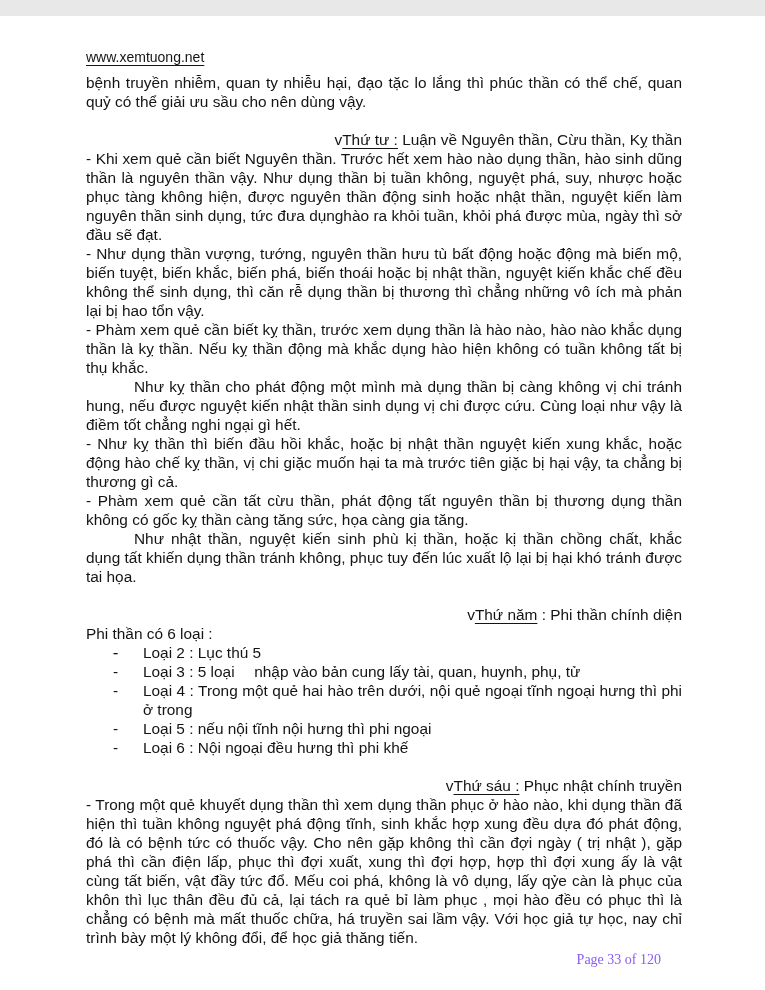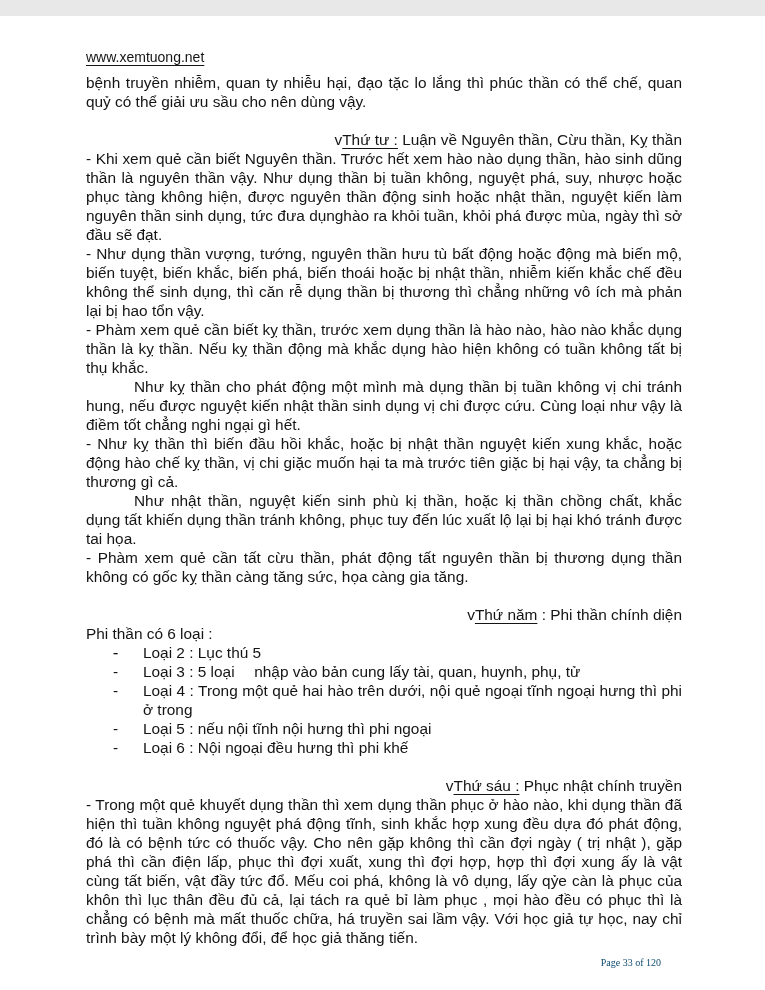--- a/index.html
+++ b/index.html
@@ -52,43 +52,43 @@
   }
   .list-item .marker{
     position:absolute;
     left:27px;top:0;
   }
   .footer{
     position:absolute;
     right:104px;
     bottom:38px;
     font-family:"Liberation Serif","DejaVu Serif",serif;
-    font-size:10px;
-    color:#0c4a6e;
+    font-size:14px;
+    color:#8b5cf6;
   }
 </style>
 </head>
 <body>
 
 <div class="page">
   <div class="header">
     <span class="site">www.xemtuong.net</span>
   </div>
 
   <div class="content">
       <div class="para">bệnh truyền nhiễm, quan ty nhiễu hại, đạo tặc lo lắng thì phúc thần có thể chế, quan quỷ có thể giải ưu sầu cho nên dùng vậy.</div>
       <div class="spacer"></div>
       <div class="heading"><span class="bullet">v</span><span class="underlined">Thứ tư :</span><span> Luận về Nguyên thần, Cừu thần, Kỵ thần</span></div>
       <div class="para">- Khi xem quẻ cần biết Nguyên thần. Trước hết xem hào nào dụng thần, hào sinh dũng thần là nguyên thần vậy. Như dụng thần bị tuần không, nguyệt phá, suy, nhược hoặc phục tàng không hiện, được nguyên thần động sinh hoặc nhật thần, nguyệt kiến làm nguyên thần sinh dụng, tức đưa dụnghào ra khỏi tuần, khỏi phá được mùa, ngày thì sở đầu sẽ đạt.</div>
-      <div class="para">- Như dụng thần vượng, tướng, nguyên thần hưu tù bất động hoặc động mà biến mộ, biến tuyệt, biến khắc, biến phá, biến thoái hoặc bị nhật thần, nhiễm kiến khắc chế đều không thể sinh dụng, thì căn rễ dụng thần bị thương thì chẳng những vô ích mà phản lại bị hao tổn vậy.</div>
+      <div class="para">- Như dụng thần vượng, tướng, nguyên thần hưu tù bất động hoặc động mà biến mộ, biến tuyệt, biến khắc, biến phá, biến thoái hoặc bị nhật thần, nguyệt kiến khắc chế đều không thể sinh dụng, thì căn rễ dụng thần bị thương thì chẳng những vô ích mà phản lại bị hao tổn vậy.</div>
       <div class="para">- Phàm xem quẻ cần biết kỵ thần, trước xem dụng thần là hào nào, hào nào khắc dụng thần là kỵ thần. Nếu kỵ thần động mà khắc dụng hào hiện không có tuần không tất bị thụ khắc.</div>
-      <div class="para indent">Như kỵ thần cho phát động một mình mà dụng thần bị tuần không vị chi tránh hung, nếu được nguyệt kiến nhật thần sinh dụng vị chi được cứu. Cùng loại như vậy là điềm tốt chẳng nghi ngại gì hết.</div>
+      <div class="para indent">Như kỵ thần cho phát động một mình mà dụng thần bị càng không vị chi tránh hung, nếu được nguyệt kiến nhật thần sinh dụng vị chi được cứu. Cùng loại như vậy là điềm tốt chẳng nghi ngại gì hết.</div>
       <div class="para">- Như kỵ thần thì biến đầu hồi khắc, hoặc bị nhật thần nguyệt kiến xung khắc, hoặc động hào chế kỵ thần, vị chi giặc muốn hại ta mà trước tiên giặc bị hại vậy, ta chẳng bị thương gì cả.</div>
+      <div class="para">- Phàm xem quẻ cần tất cừu thần, phát động tất nguyên thần bị thương dụng thần không có gốc kỵ thần càng tăng sức, họa càng gia tăng.</div>
       <div class="para indent">Như nhật thần, nguyệt kiến sinh phù kị thần, hoặc kị thần chồng chất, khắc dụng tất khiến dụng thần tránh không, phục tuy đến lúc xuất lộ lại bị hại khó tránh được tai họa.</div>
-      <div class="para">- Phàm xem quẻ cần tất cừu thần, phát động tất nguyên thần bị thương dụng thần không có gốc kỵ thần càng tăng sức, họa càng gia tăng.</div>
       <div class="spacer"></div>
       <div class="heading"><span class="bullet">v</span><span class="underlined">Thứ năm</span><span> : Phi thần chính diện</span></div>
       <div class="para">Phi thần có 6 loại :</div>
       <div class="list-item"><span class="marker">-</span></div>
       <div class="list-item"><span class="marker">-</span><span>Loại 2 : Lục thú 5</span></div>
       <div class="list-item"><span class="marker">-</span><span>Loại 3 : 5 loại  nhập vào bản cung lấy tài, quan, huynh, phụ, tử</span></div>
       <div class="list-item"><span class="marker">-</span><span>Loại 4 : Trong một quẻ hai hào trên dưới, nội quẻ ngoại tĩnh ngoại hưng thì phi ở trong</span></div>
       <div class="list-item"><span class="marker">-</span><span>Loại 5 : nếu nội tĩnh nội hưng thì phi ngoại</span></div>
       <div class="list-item"><span class="marker">-</span><span>Loại 6 : Nội ngoại đều hưng thì phi khế</span></div>
       <div class="spacer"></div>

